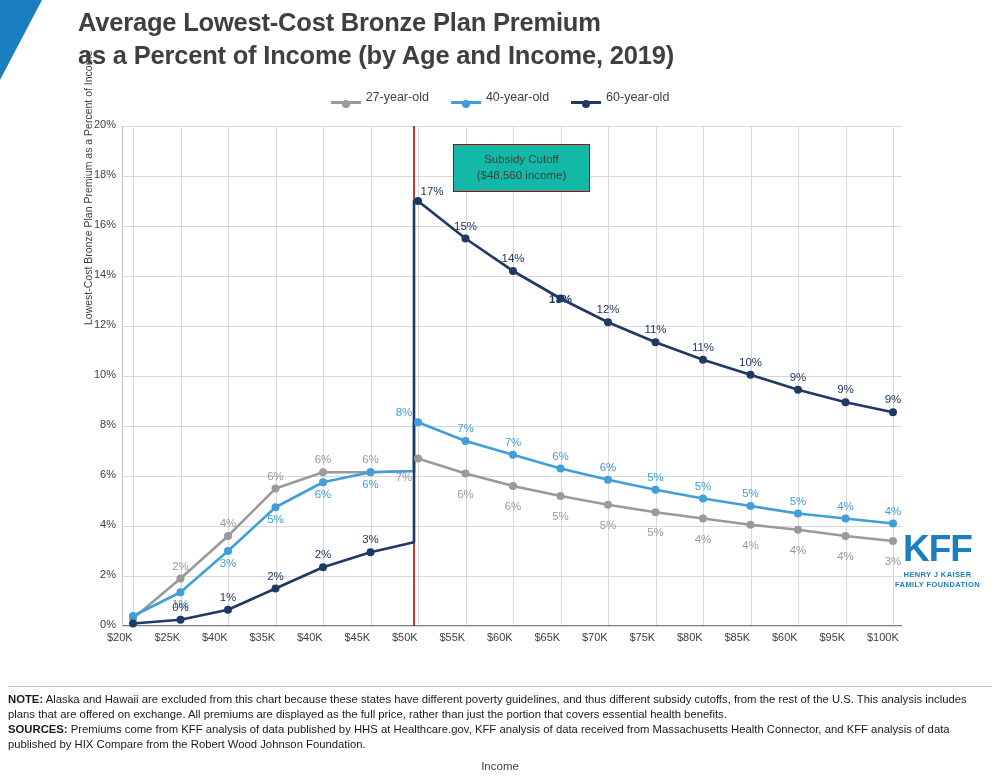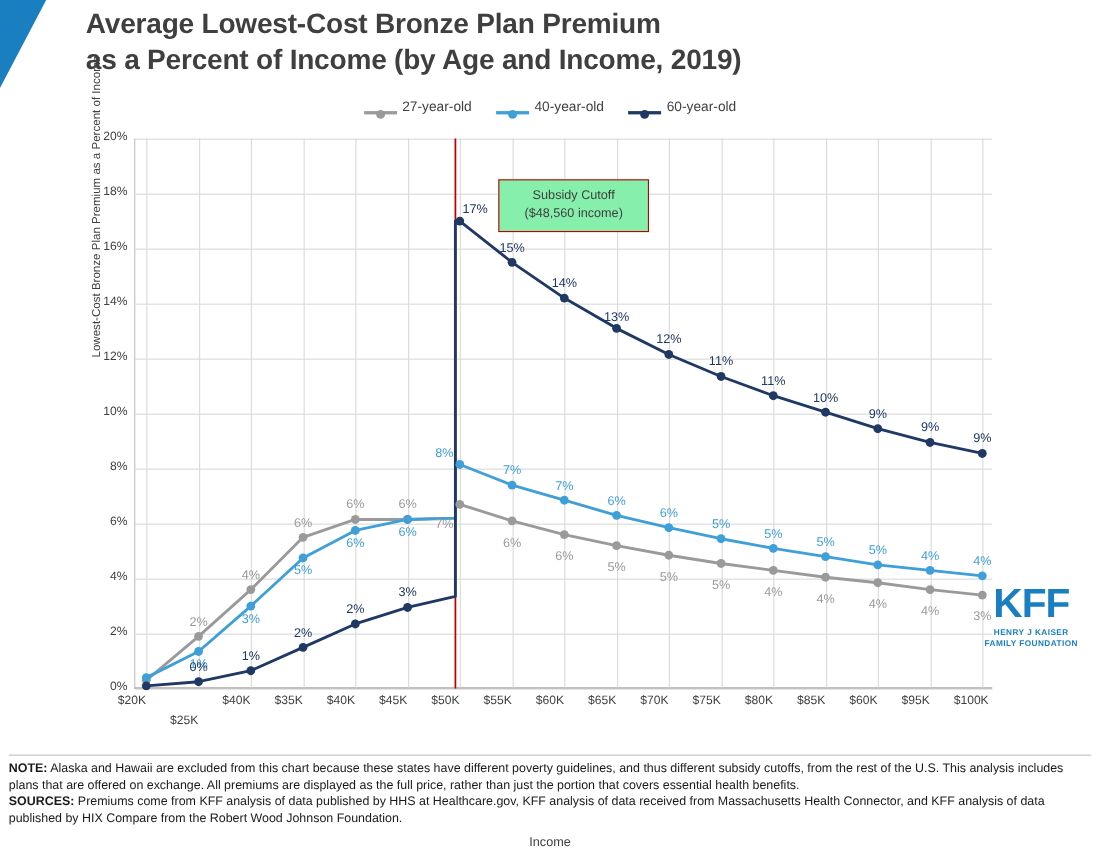--- a/index.html
+++ b/index.html
@@ -16,21 +16,21 @@
   #plot{position:absolute;left:122px;top:16px;width:780px;height:500px;border-left:1px solid #bfbfbf;border-bottom:1px solid #808080;box-sizing:border-box;}
   .gridh{position:absolute;left:0;width:100%;height:0;border-top:1px solid #d9d9d9;}
   .gridv{position:absolute;top:0;height:100%;width:0;border-left:1px solid #d9d9d9;}
   .ylab{position:absolute;width:46px;text-align:right;font-size:11px;color:#3f3f3f;}
   .xlab{position:absolute;top:505px;font-size:11px;color:#3f3f3f;width:52px;}
   svg.series{position:absolute;left:0;top:0;overflow:visible;}
   .dlabel{position:absolute;font-size:11.5px;white-space:nowrap;transform:translate(-50%,0);}
   .c27{color:#9a9a9a;}
   .c40{color:#3f9fd8;}
   .c60{color:#1f3864;text-align:center;}
-  #cutoffbox{position:absolute;left:330px;top:18px;width:137px;height:48px;border:1.6px solid #c00000;background:#86efac;box-sizing:border-box;display:flex;flex-direction:column;align-items:center;justify-content:center;font-size:11.5px;color:#3f3f3f;line-height:1.35;z-index:6;margin-top:19px;}
+  #cutoffbox{position:absolute;left:330px;top:18px;width:137px;height:48px;border:1.6px solid #c00000;background:#14b8a6;box-sizing:border-box;display:flex;flex-direction:column;align-items:center;justify-content:center;font-size:11.5px;color:#3f3f3f;line-height:1.35;z-index:6;}
   #kff{position:absolute;right:20px;top:530px;text-align:center;color:#1a7fc1;}
   #kffmain{font-size:37px;font-weight:bold;letter-spacing:-1px;line-height:1;}
   #kffsub{font-size:7.5px;letter-spacing:0.4px;line-height:1.35;margin-top:3px;font-weight:bold;}
   #footnote{position:absolute;left:8px;top:686px;width:984px;font-size:11.3px;color:#1a1a1a;line-height:1.32;border-top:1px solid #bfbfbf;padding-top:5px;}
   #footnote b{font-weight:bold;}
 </style>
 </head>
 <body>
 
 <div id="corner"></div>
@@ -104,21 +104,21 @@
         <div class="ylab" style="top: 292px; left: -53px;">8%</div>
         <div class="ylab" style="top: 242px; left: -53px;">10%</div>
         <div class="ylab" style="top: 192px; left: -53px;">12%</div>
         <div class="ylab" style="top: 142px; left: -53px;">14%</div>
         <div class="ylab" style="top: 92px; left: -53px;">16%</div>
         <div class="ylab" style="top: 42px; left: -53px;">18%</div>
         <div class="ylab" style="top: -8px; left: -53px;">20%</div>
       </div>
     <div id="xticks">
         <div class="xlab" style="left: -16px;">$20K</div>
-        <div class="xlab" style="left: 31.5px; margin-top: 18px;">$25K</div>
+        <div class="xlab" style="left: 31.5px;">$25K</div>
         <div class="xlab" style="left: 79px;">$40K</div>
         <div class="xlab" style="left: 126.5px;">$35K</div>
         <div class="xlab" style="left: 174px;">$40K</div>
         <div class="xlab" style="left: 221.5px;">$45K</div>
         <div class="xlab" style="left: 269px;">$50K</div>
         <div class="xlab" style="left: 316.5px;">$55K</div>
         <div class="xlab" style="left: 364px;">$60K</div>
         <div class="xlab" style="left: 411.5px;">$65K</div>
         <div class="xlab" style="left: 459px;">$70K</div>
         <div class="xlab" style="left: 506.5px;">$75K</div>
@@ -219,21 +219,21 @@
         <div class="dlabel c40" style="left: 722.5px; top: 373.5px;">4%</div>
         <div class="dlabel c40" style="left: 770px; top: 378.5px;">4%</div>
         <div class="dlabel c60" style="left: 57.5px; top: 474.75px;">0%</div>
         <div class="dlabel c60" style="left: 105px; top: 464.75px;">1%</div>
         <div class="dlabel c60" style="left: 152.5px; top: 443.5px;">2%</div>
         <div class="dlabel c60" style="left: 200px; top: 422.25px;">2%</div>
         <div class="dlabel c60" style="left: 247.5px; top: 407.25px;">3%</div>
         <div class="dlabel c60" style="left: 309px; top: 59px;">17%</div>
         <div class="dlabel c60" style="left: 342.5px; top: 93.5px;">15%</div>
         <div class="dlabel c60" style="left: 390px; top: 126px;">14%</div>
-        <div class="dlabel c60" style="left: 437.5px; top: 157px;">13%</div>
+        <div class="dlabel c60" style="left: 437.5px; top: 167px; font-weight: bold;">13%</div>
         <div class="dlabel c60" style="left: 485px; top: 177.25px;">12%</div>
         <div class="dlabel c60" style="left: 532.5px; top: 197.25px;">11%</div>
         <div class="dlabel c60" style="left: 580px; top: 214.75px;">11%</div>
         <div class="dlabel c60" style="left: 627.5px; top: 229.75px;">10%</div>
         <div class="dlabel c60" style="left: 675px; top: 244.75px;">9%</div>
         <div class="dlabel c60" style="left: 722.5px; top: 257.25px;">9%</div>
         <div class="dlabel c60" style="left: 770px; top: 267.25px;">9%</div>
       </div>
     <div id="cutoffbox">
       <div>Subsidy Cutoff</div>

